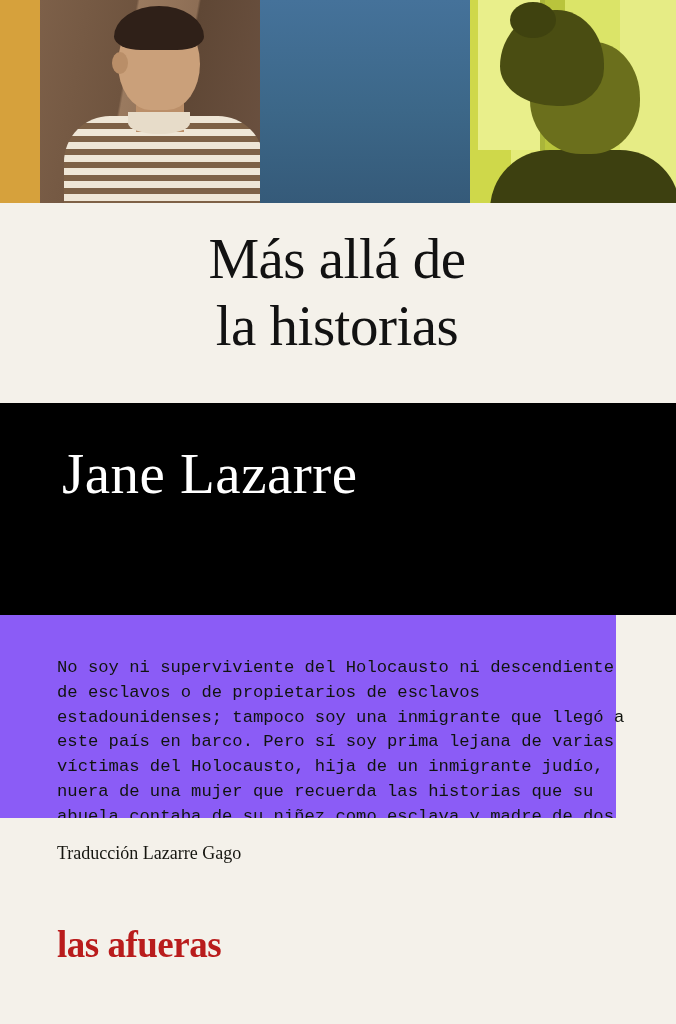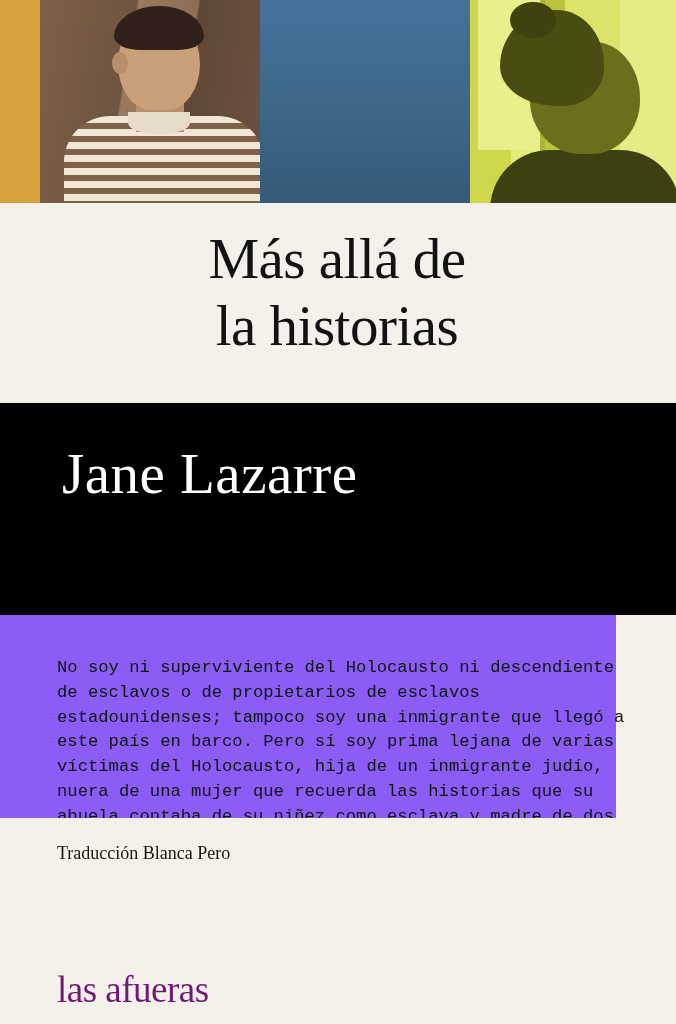--- a/index.html
+++ b/index.html
@@ -222,24 +222,23 @@
     left: 57px;
     top: 25px;
     font-size: 18px;
     color: #15150f;
   }
   .publisher {
     position: absolute;
     left: 57px;
     top: 105px;
     font-size: 37px;
-    font-weight: normal;
-    color: #701a75;
+    font-weight: bold;
+    color: #b91c1c;
     letter-spacing: -0.5px;
-    margin-top: 45px;
   }
 
   
   .spine-line {
     position: absolute;
     left: 39px;
     top: 203px;
     width: 1px;
     height: 821px;
     background: rgba(0,0,0,0.10);
@@ -299,17 +298,17 @@
 
   <div class="author-block">
     <div class="author">Jane Lazarre</div>
   </div>
 
   <div class="blurb-block">
     <p class="blurb">No soy ni superviviente del Holocausto ni descendiente de esclavos o de propietarios de esclavos estadounidenses; tampoco soy una inmigrante que llegó a este país en barco. Pero sí soy prima lejana de varias víctimas del Holocausto, hija de un inmigrante judío, nuera de una mujer que recuerda las historias que su abuela contaba de su niñez como esclava y madre de dos chicos negros que son la quinta generación libre de un pueblo esclavo durante catorce generaciones.</p>
   </div>
 
   <div class="bottom-block">
-    <div class="translation">Traducción Blanca Pero</div>
+    <div class="translation">Traducción Lazarre Gago</div>
     <div class="publisher">las afueras</div>
   </div>
 
 </div>
 
 </body></html>

